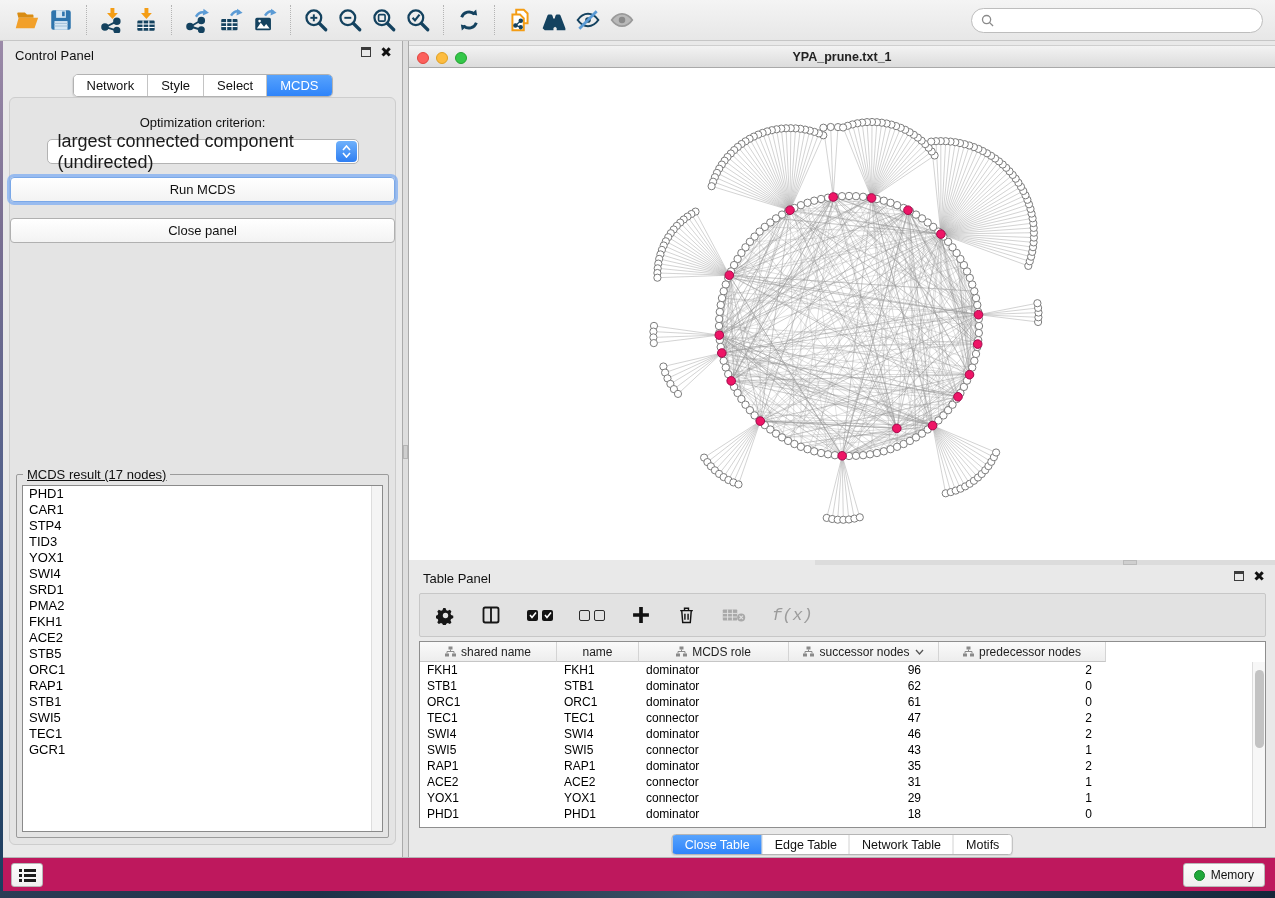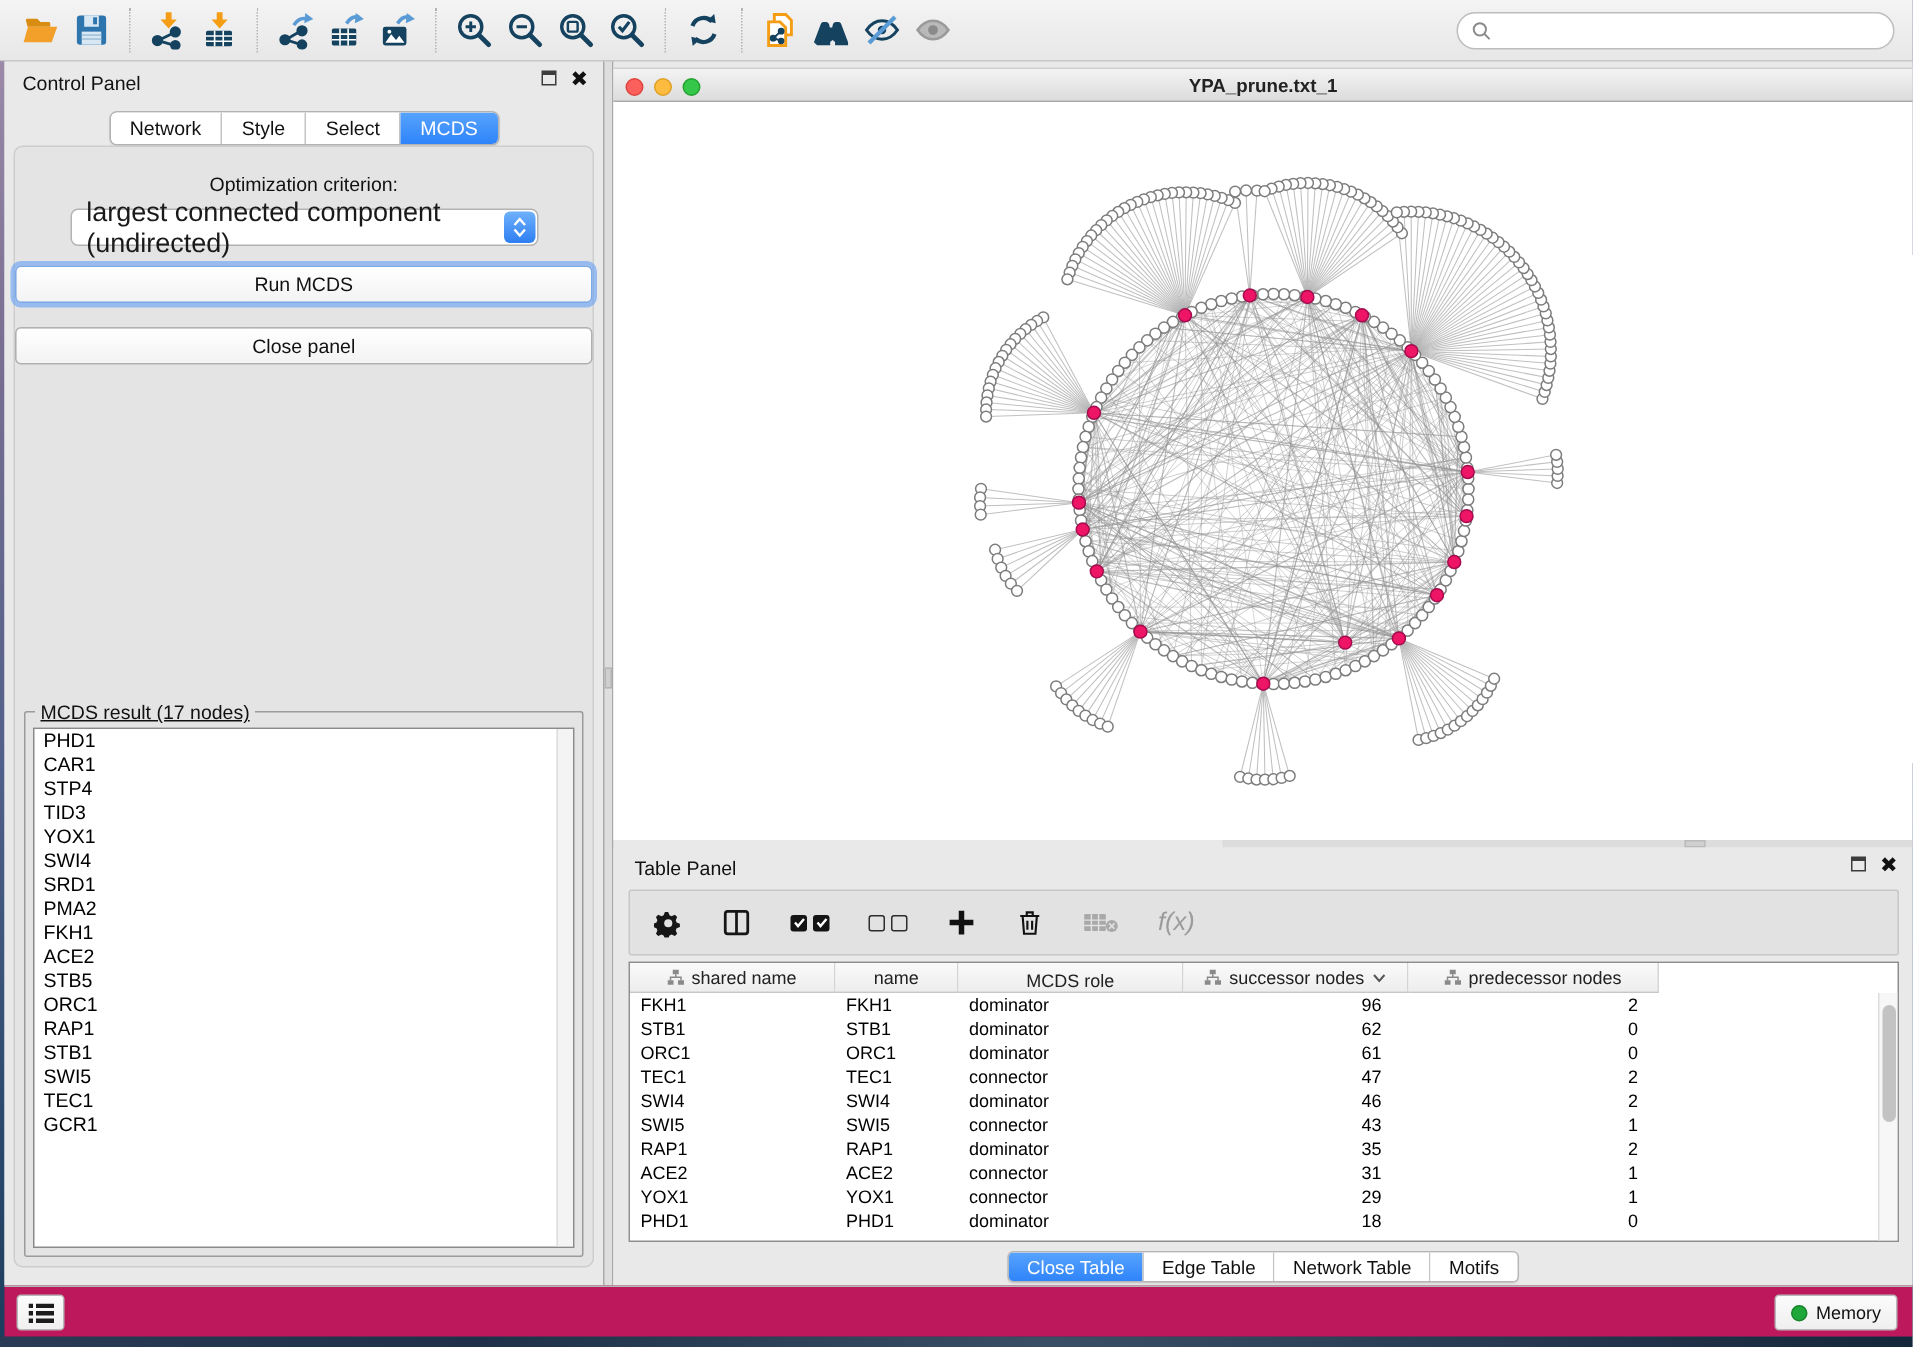--- a/index.html
+++ b/index.html
@@ -90,31 +90,31 @@
   .table-panel { position:absolute; left:0; top:524px; width:866px; height:292px; background:#e9e9e9; }
   .tp-header { position:absolute; left:0; top:0; right:0; height:26px; }
   .tp-title { position:absolute; left:14px; top:6px; font-size:13px; color:#111; }
   .tp-toolbar { position:absolute; left:10px; right:9px; top:28px; height:44px; background:#e2e2e2;
                 border:1px solid #c7c7c7; border-radius:2px; display:flex; align-items:center; gap:26px; padding-left:16px; }
   .tpi { display:flex; align-items:center; justify-content:center; }
   .cbx-pair { display:flex; gap:4px; }
   .cbx { width:11px; height:11px; border-radius:2px; }
   .cbx.checked { background:#141414; display:flex; align-items:center; justify-content:center; }
   .cbx.unchecked { border:1.6px solid #2c2c2c; background:transparent; }
-  .fx { font-family:Liberation Sans, sans-serif; font-style:italic; color:#9c9c9c; font-size:17px; }
+  .fx { font-family:Liberation Mono, monospace; font-style:italic; color:#9c9c9c; font-size:17px; }
 
   .tp-table { position:absolute; left:10px; right:9px; top:76px; height:187px; background:#fff;
               border:1px solid #8e8e8e; overflow:hidden; }
   .thead { position:absolute; left:0; top:0; height:20px; display:flex; }
   .th { background:linear-gradient(#fafafa,#ededed); border-right:1px solid #d4d4d4; border-bottom:1px solid #c6c6c6;
         display:flex; align-items:center; justify-content:center; gap:5px; font-size:12px; color:#222; height:20px; }
   .tbody { position:absolute; left:0; top:20px; right:14px; }
   .trow { display:flex; height:16px; }
   .td { font-size:12px; line-height:16px; color:#000; white-space:nowrap; overflow:hidden; }
-  .c1 { width:137px; } .c2 { width:82px; } .c3 { width:150px;flex-direction:column; } .c4 { width:150px; } .c5 { width:167px; }
+  .c1 { width:137px; } .c2 { width:82px; } .c3 { width:150px; } .c4 { width:150px; } .c5 { width:167px; }
   .td.c1,.td.c2,.td.c3 { padding-left:7px; text-align:left; }
   .td.c4 { text-align:right; padding-right:18px; }
   .td.c5 { text-align:right; padding-right:14px; }
   .tscroll { position:absolute; right:0; top:20px; bottom:0; width:13px; background:#f7f7f7; border-left:1px solid #ddd; }
   .tscroll .thumb { position:absolute; left:1.5px; top:8px; width:9px; height:78px; background:#c3c3c3; border-radius:5px; }
 
   .tp-tabs { position:absolute; bottom:2px; left:50%; transform:translateX(-50%); display:flex;
              border:1px solid #b5b5b5; border-radius:4px; overflow:hidden; background:#fff;
              box-shadow:0 1px 1px rgba(0,0,0,.07); }
   .tp-tabs .seg { padding:2.5px 12px; font-size:12.5px; }

